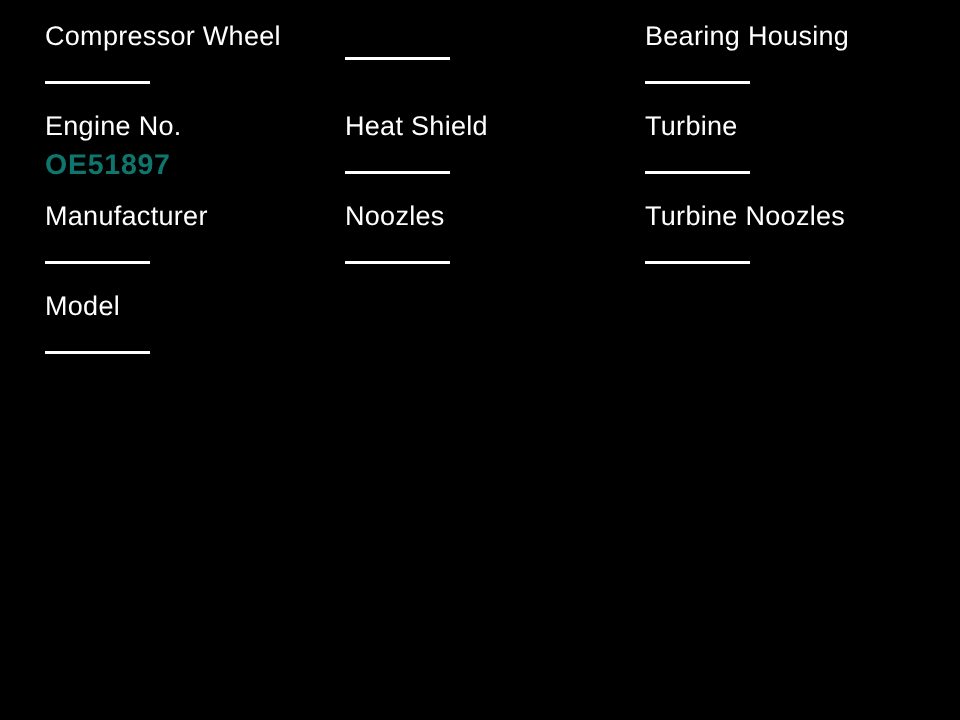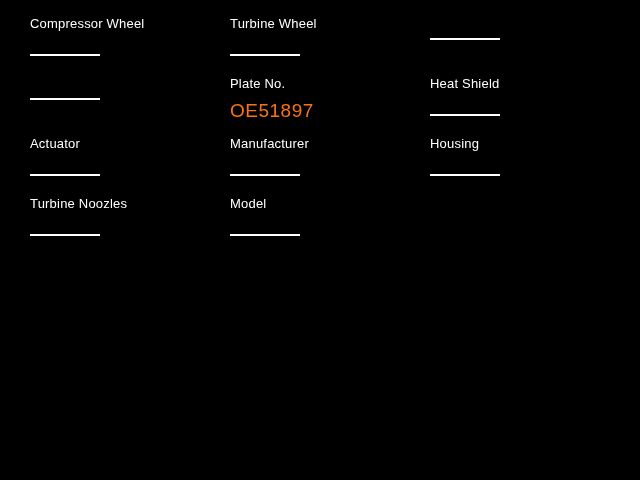--- a/index.html
+++ b/index.html
@@ -18,98 +18,94 @@
     display: grid;
     grid-template-columns: 200px 200px 200px;
     grid-auto-rows: 60px;
     padding: 16px 0 0 30px;
     box-sizing: border-box;
   }
   .cell {
     position: relative;
   }
   .field-label {
-    font-size: 13px;
+    font-size: 18px;
     font-weight: 500;
     color: #fff;
     letter-spacing: 0.2px;
     line-height: 16px;
   }
   .blank-line {
     width: 70px;
     height: 2px;
     background: #fff;
     margin-top: 22px;
   }
   .field-value {
     display: none;
     font-size: 19px;
-    font-weight: 400;
-    color: #f97316;
+    font-weight: 700;
+    color: #0f766e;
     margin-top: 8px;
     letter-spacing: 0.5px;
   }
   .cell.filled .field-value {
     display: block;
   }
 </style>
 </head>
 <body>
 
 <div class="form-grid">
 
   <div class="cell">
     <div class="field-label">Compressor Wheel</div>
 
     <div class="blank-line"></div>
   </div>
 
-  <div class="cell">
-    <div class="field-label">Turbine Wheel</div>
-
-    <div class="blank-line"></div>
-  </div>
 
   <div class="cell">
 
     <div class="blank-line"></div>
   </div>
 
   <div class="cell">
+    <div class="field-label">Bearing Housing</div>
 
     <div class="blank-line"></div>
   </div>
 
 
   <div class="cell filled">
-    <div class="field-label">Plate No.</div>
+    <div class="field-label">Engine No.</div>
     <div class="field-value">OE51897</div>
 
   </div>
 
   <div class="cell">
     <div class="field-label">Heat Shield</div>
 
     <div class="blank-line"></div>
   </div>
 
   <div class="cell">
-    <div class="field-label">Actuator</div>
+    <div class="field-label">Turbine</div>
 
     <div class="blank-line"></div>
   </div>
 
   <div class="cell">
     <div class="field-label">Manufacturer</div>
 
     <div class="blank-line"></div>
   </div>
 
   <div class="cell">
-    <div class="field-label">Housing</div>
+    <div class="field-label">Noozles</div>
 
     <div class="blank-line"></div>
   </div>
 
   <div class="cell">
     <div class="field-label">Turbine Noozles</div>
 
     <div class="blank-line"></div>
   </div>
 

